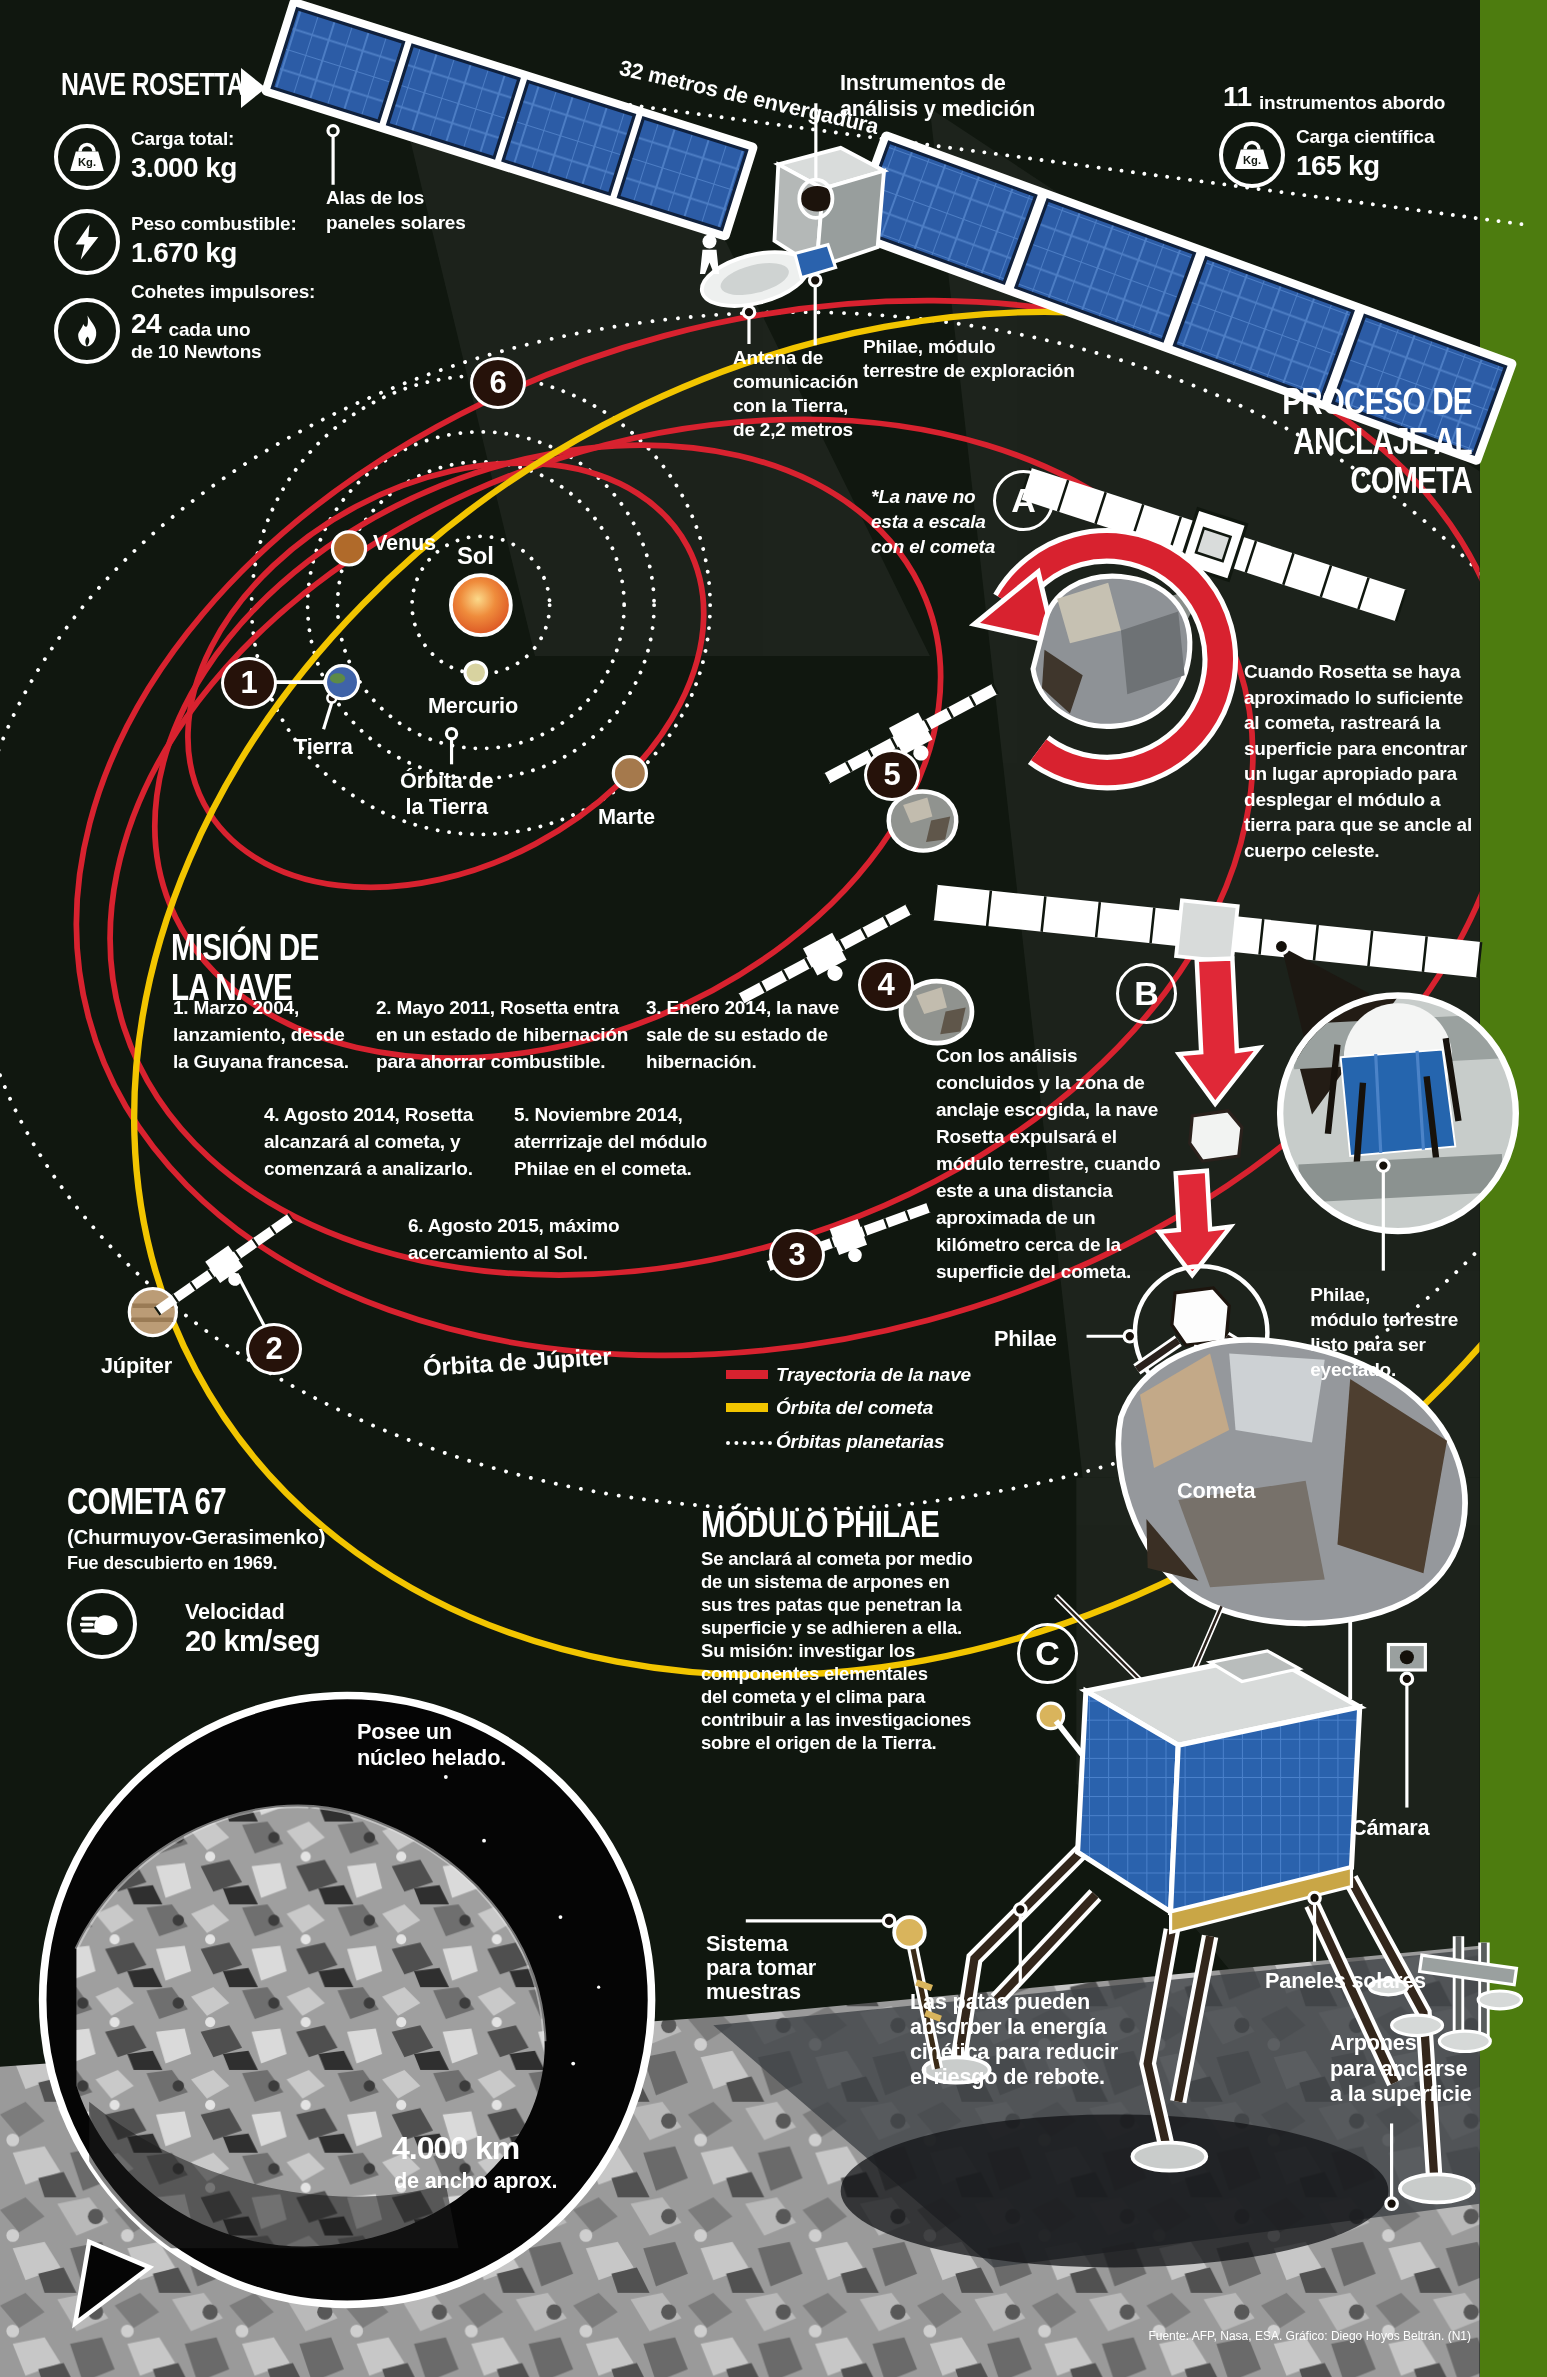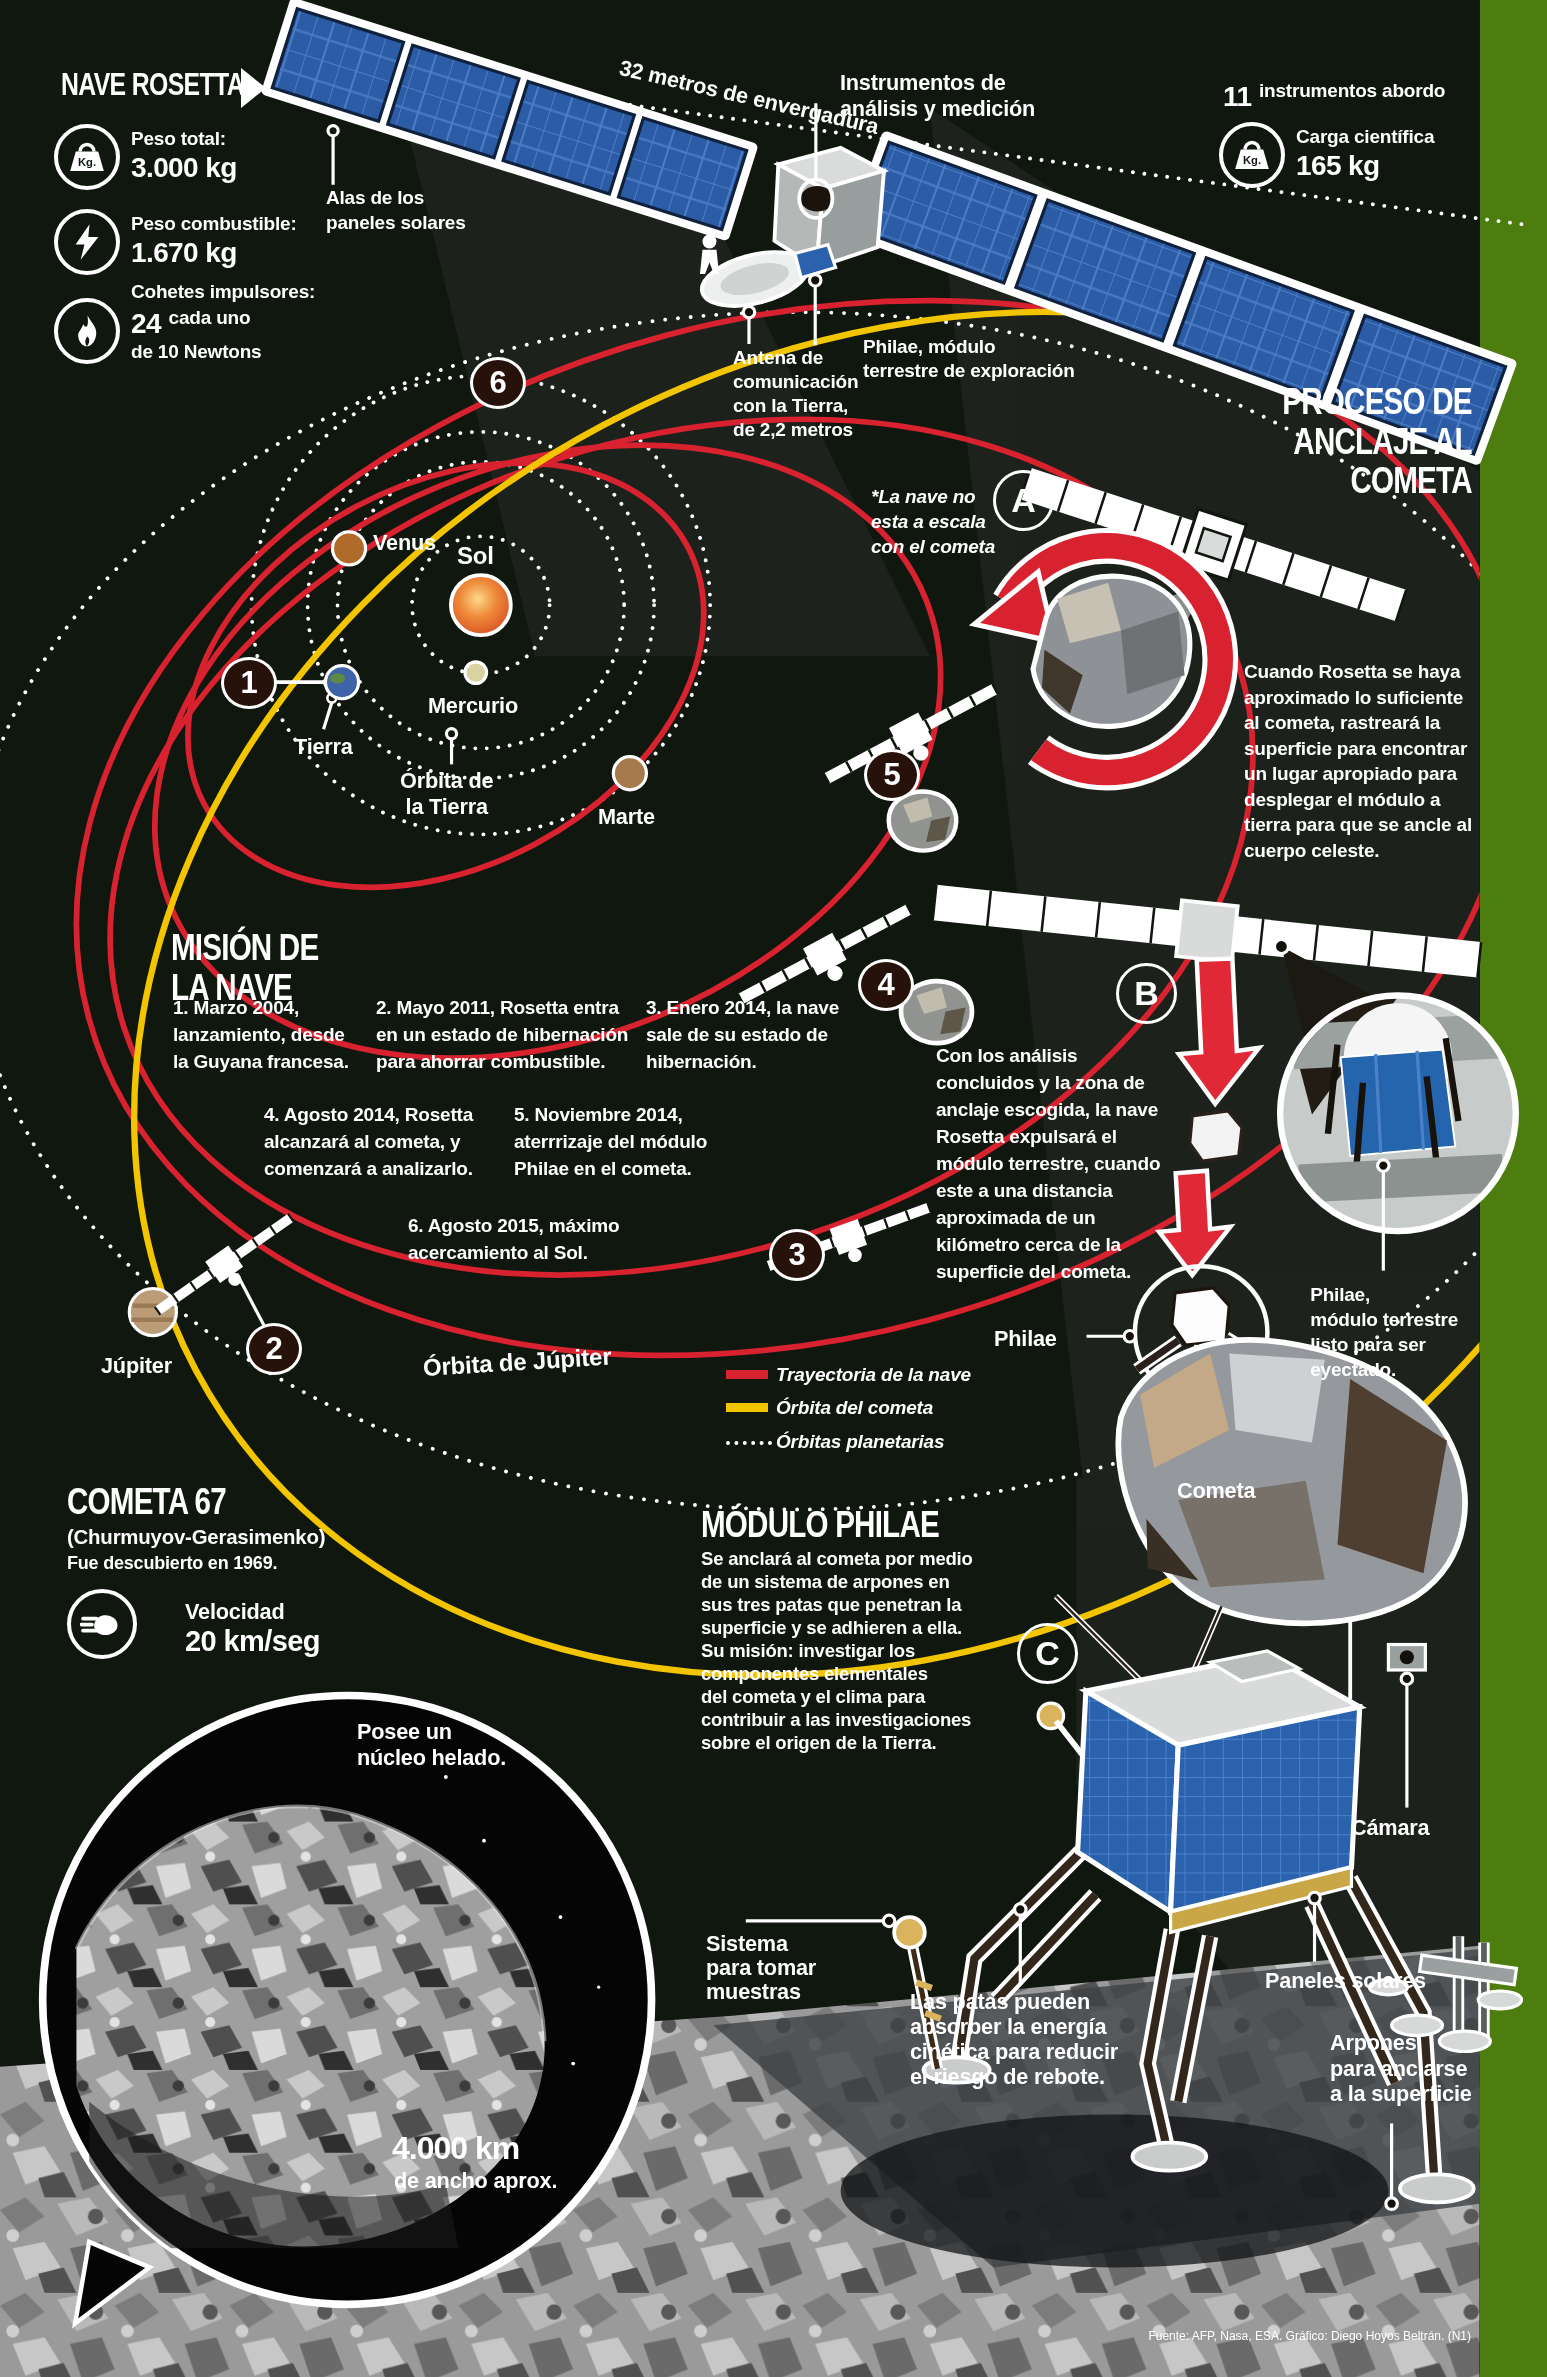--- a/index.html
+++ b/index.html
@@ -18,21 +18,21 @@
   .mid{font-size:29px;letter-spacing:-0.6px}
   .reg{font-weight:400;letter-spacing:0;font-size:12px}
   .lh36{line-height:23px}.lh35{line-height:22px}.lh38{line-height:24px}.lh39{line-height:25px}
   .lh40{line-height:25.5px}.lh42{line-height:27px}.lh45{line-height:27px}
   .nb{position:absolute;z-index:6;width:56px;height:52px;border-radius:50%;background:#26120a;border:3.8px solid #fff;color:#fff;display:flex;align-items:center;justify-content:center;font-size:31px;font-weight:700;box-sizing:border-box}
   .lb{position:absolute;z-index:6;width:61px;height:61px;border-radius:50%;border:3.8px solid #fff;color:#fff;display:flex;align-items:center;justify-content:center;font-size:34px;font-weight:700;box-sizing:border-box}
   .ic{position:absolute;z-index:6;border-radius:50%;border:4.5px solid #fff;display:flex;align-items:center;justify-content:center;box-sizing:border-box}
   .sw{position:absolute;z-index:5;width:42px;height:9px}
   .swd{position:absolute;z-index:5;width:46px;height:0;border-top:4.5px dotted #fff}
   .tri{position:absolute;z-index:6;width:0;height:0;border-top:20.4px solid transparent;border-bottom:20.4px solid transparent;border-left:25.5px solid #fff}
-  .row{display:flex;align-items:flex-start;gap:7.6px}
+  .row{display:flex;align-items:flex-end;gap:7.6px}
 </style>
 </head>
 <body>
 
 <div class="stage">
   <div class="panel"></div>
 
   <svg class="art" viewBox="0 0 2429 3732" width="1547" height="2377">
     <defs>
       <radialGradient id="sunGrad" cx="45%" cy="40%" r="65%">
@@ -330,21 +330,21 @@
   <div class="t h2" style="left:61px;top:69px">NAVE ROSETTA</div>
   <div class="tri" style="left:241px;top:68px"></div>
 
   <div class="ic" style="left:54px;top:124px;width:66px;height:66px">
     <svg width="42" height="42" viewBox="0 0 60 60">
         <path d="M20,22a10,10 0 0 1 20,0" fill="none" stroke="#fff" stroke-width="5"></path>
         <path d="M14,22h32l8,28H6Z" fill="#fff"></path>
         <text x="30" y="43" font-family="Liberation Sans" font-size="16" font-weight="700" fill="#10170f" text-anchor="middle">Kg.</text>
       </svg>
   </div>
-  <div class="t" style="left:131px;top:127px">Peso total:</div>
+  <div class="t" style="left:131px;top:127px">Carga total:</div>
   <div class="t big" style="left:131px;top:150px">3.000 kg</div>
 
   <div class="ic" style="left:54px;top:209px;width:66px;height:66px">
     <svg width="38" height="38" viewBox="0 0 60 60">
         <polygon points="34,2 12,34 26,34 20,58 48,22 32,22" fill="#fff"></polygon>
       </svg>
   </div>
   <div class="t" style="left:131px;top:212px">Peso combustible:</div>
   <div class="t big" style="left:131px;top:235px">1.670 kg</div>
 

